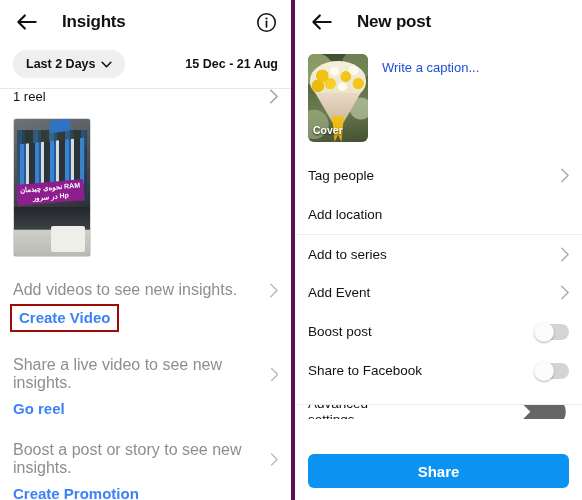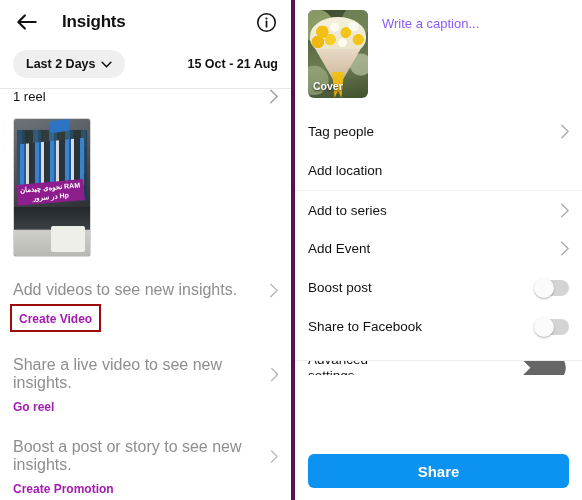--- a/index.html
+++ b/index.html
@@ -93,21 +93,21 @@
 
   
   .empty-block { padding: 0 13px; }
   .empty-head {
     display: flex; align-items: center; justify-content: space-between;
     padding: 10px 0 2px 0;
   }
   .empty-text { font-size: 16px; color: #8e8e8e; }
   .empty-head .chev-rt { width: 9px; height: 15px; opacity: .5; }
   .link-blue {
-    font-size: 12px; font-weight: bold; color: #a21caf;
+    font-size: 15px; font-weight: bold; color: #3b82f6;
     display: inline-block; padding: 6px 0 2px 0;
   }
   .hl-box {
     display: inline-block; border: 2px solid #9e0b0b;
     padding: 3px 7px; margin: 3px 0 2px -3px;
   }
   .hl-box .link-blue { padding: 0; }
   .blk-sep { height: 12px; }
 
   
@@ -147,21 +147,21 @@
   .cv-ribbon {
     position: absolute; left: 40%; top: 70%; width: 20%; height: 30%;
     background: linear-gradient(180deg,#f2c21a 0%,#e0a806 100%);
     clip-path: polygon(0 0, 100% 0, 78% 100%, 50% 72%, 22% 100%);
   }
   .cv-label {
     position: absolute; left: 5px; bottom: 6px;
     color: #fff; font-size: 10.5px; font-weight: bold;
     text-shadow: 0 1px 2px rgba(0,0,0,.7);
   }
-  .caption-ph { font-size: 13px; color: #8b5cf6; padding-top: 6px; }
+  .caption-ph { font-size: 13px; color: #1d4ed8; padding-top: 6px; }
 
   
   .opt-row {
     display: flex; align-items: center; justify-content: space-between;
     height: 39px; padding: 0 13px; font-size: 13.5px; color: #111;
   }
   .opt-row.sep-top { border-top: 1px solid #ededed; }
   .opt-row .chev-rt { width: 9px; height: 15px; opacity: .55; }
   .toggle {
     position: relative; width: 34px; height: 16px;
@@ -208,21 +208,21 @@
       </svg>
     </div>
 
     <div class="filter-row">
       <div class="pill">
         <span>Last 2 Days</span>
         <svg class="chev-dn" viewBox="0 0 12 8">
           <path d="M1 1.5L6 6.5l5-5" fill="none" stroke="#111" stroke-width="1.8" stroke-linecap="round" stroke-linejoin="round"></path>
         </svg>
       </div>
-      <div class="date-range">15 Oct - 21 Aug</div>
+      <div class="date-range">15 Dec - 21 Aug</div>
     </div>
 
     <div class="reel-row">
       <span class="reel-label">1 reel</span>
       <svg class="chev-rt" viewBox="0 0 10 16">
         <path d="M2 1l7 7-7 7" fill="none" stroke="#555" stroke-width="1.7" stroke-linecap="round" stroke-linejoin="round"></path>
       </svg>
     </div>
 
     <div class="thumb-wrap">
@@ -270,20 +270,26 @@
         <svg class="chev-rt" viewBox="0 0 10 16">
           <path d="M2 1l7 7-7 7" fill="none" stroke="#777" stroke-width="1.7" stroke-linecap="round" stroke-linejoin="round"></path>
         </svg>
       </div>
       <span class="link-blue">Create Promotion</span>
     </div>
   </div>
 
   <div class="panel panel-right">
 
+    <div class="appbar">
+      <svg class="back-arrow" viewBox="0 0 24 24">
+        <path d="M20 12H4M10 6l-6 6 6 6" fill="none" stroke="#111" stroke-width="2" stroke-linecap="round" stroke-linejoin="round"></path>
+      </svg>
+      <span class="appbar-title">New post</span>
+    </div>
 
     <div class="caption-row">
       <div class="cover-thumb">
         <div class="cv-leaves"></div>
         <div class="cv-bouquet"></div>
         <div class="cv-wrap"></div>
         <div class="cv-ribbon"></div>
         <span class="cv-label">Cover</span>
       </div>
       <div class="caption-ph">Write a caption...</div>

